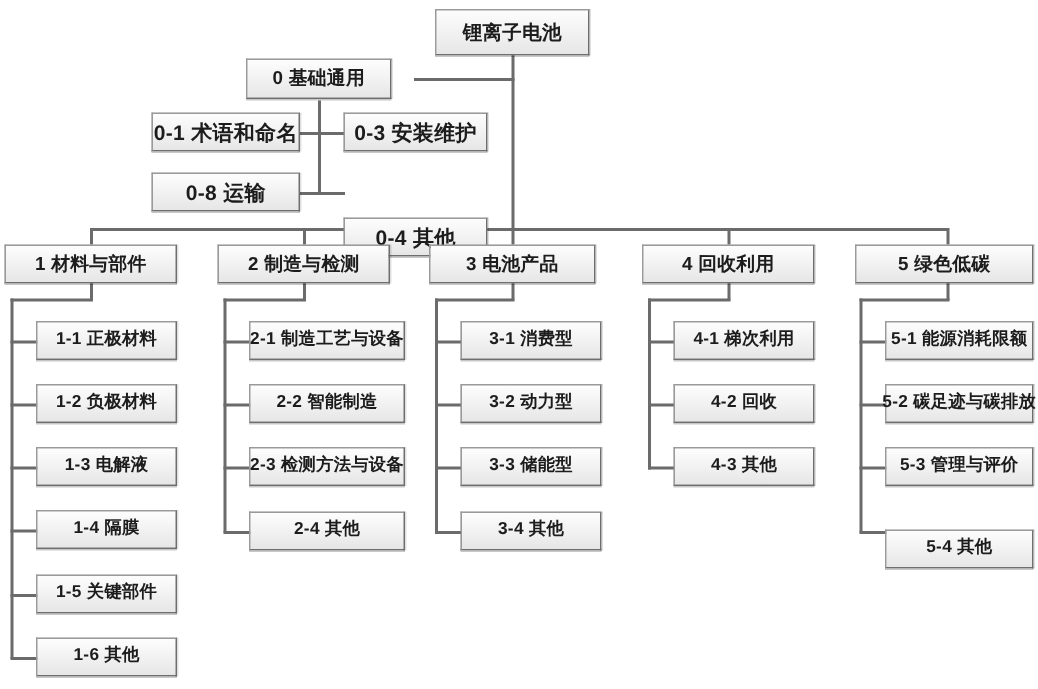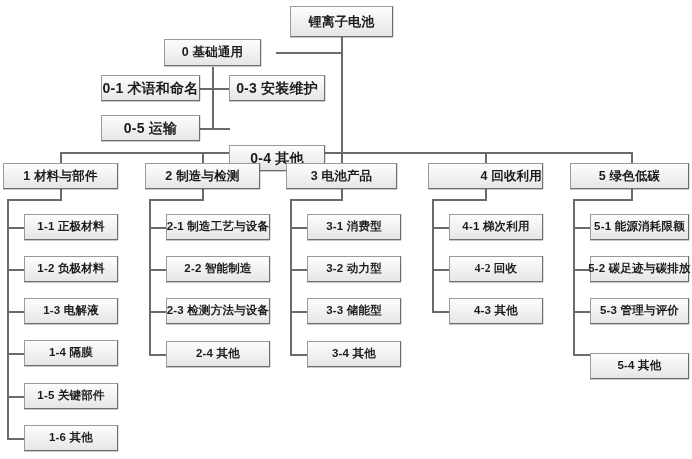--- a/index.html
+++ b/index.html
@@ -110,39 +110,39 @@
   </div>
 
   <div class="node lvl1" style="left:164px;top:39px;width:97px;height:27px;text-align:center;">
     <span>0 基础通用</span>
   </div>
 
   <div class="node lvl3" style="left:101px;top:75px;width:99px;height:26px;">
     <span>0-1 术语和命名</span>
   </div>
   <div class="node lvl3" style="left:101px;top:115px;width:99px;height:26px;">
-    <span>0-5 运输</span>
+    <span>0-8 运输</span>
   </div>
   <div class="node lvl3" style="left:229px;top:75px;width:96px;height:26px;">
     <span>0-3 安装维护</span>
   </div>
   <div class="node lvl3" style="left:229px;top:115px;width:96px;height:26px;margin-top:30px;">
     <span>0-4 其他</span>
   </div>
 
   <div class="node lvl1" style="left:3px;top:163px;width:115px;height:26px;">
     <span>1 材料与部件</span>
   </div>
   <div class="node lvl1" style="left:145px;top:163px;width:115px;height:26px;">
     <span>2 制造与检测</span>
   </div>
   <div class="node lvl1" style="left:286px;top:163px;width:111px;height:26px;">
     <span>3 电池产品</span>
   </div>
-  <div class="node lvl1" style="left:428px;top:163px;width:115px;height:26px;justify-content:flex-end;">
+  <div class="node lvl1" style="left:428px;top:163px;width:115px;height:26px;">
     <span>4 回收利用</span>
   </div>
   <div class="node lvl1" style="left:570px;top:163px;width:119px;height:26px;">
     <span>5 绿色低碳</span>
   </div>
 
   <div class="node lvl2" style="left:24px;top:214px;width:94px;height:26px;">
     <span>1-1 正极材料</span>
   </div>
   <div class="node lvl2" style="left:24px;top:256px;width:94px;height:26px;">
@@ -183,21 +183,21 @@
   <div class="node lvl2" style="left:307px;top:298px;width:94px;height:26px;">
     <span>3-3 储能型</span>
   </div>
   <div class="node lvl2" style="left:307px;top:341px;width:94px;height:26px;">
     <span>3-4 其他</span>
   </div>
 
   <div class="node lvl2" style="left:449px;top:214px;width:94px;height:26px;">
     <span>4-1 梯次利用</span>
   </div>
-  <div class="node lvl2" style="left:449px;top:256px;width:94px;height:26px;font-family:Liberation Serif, serif;">
+  <div class="node lvl2" style="left:449px;top:256px;width:94px;height:26px;">
     <span>4-2 回收</span>
   </div>
   <div class="node lvl2" style="left:449px;top:298px;width:94px;height:26px;">
     <span>4-3 其他</span>
   </div>
 
   <div class="node lvl2" style="left:590px;top:214px;width:99px;height:26px;">
     <span>5-1 能源消耗限额</span>
   </div>
   <div class="node lvl2" style="left:590px;top:256px;width:99px;height:26px;">

